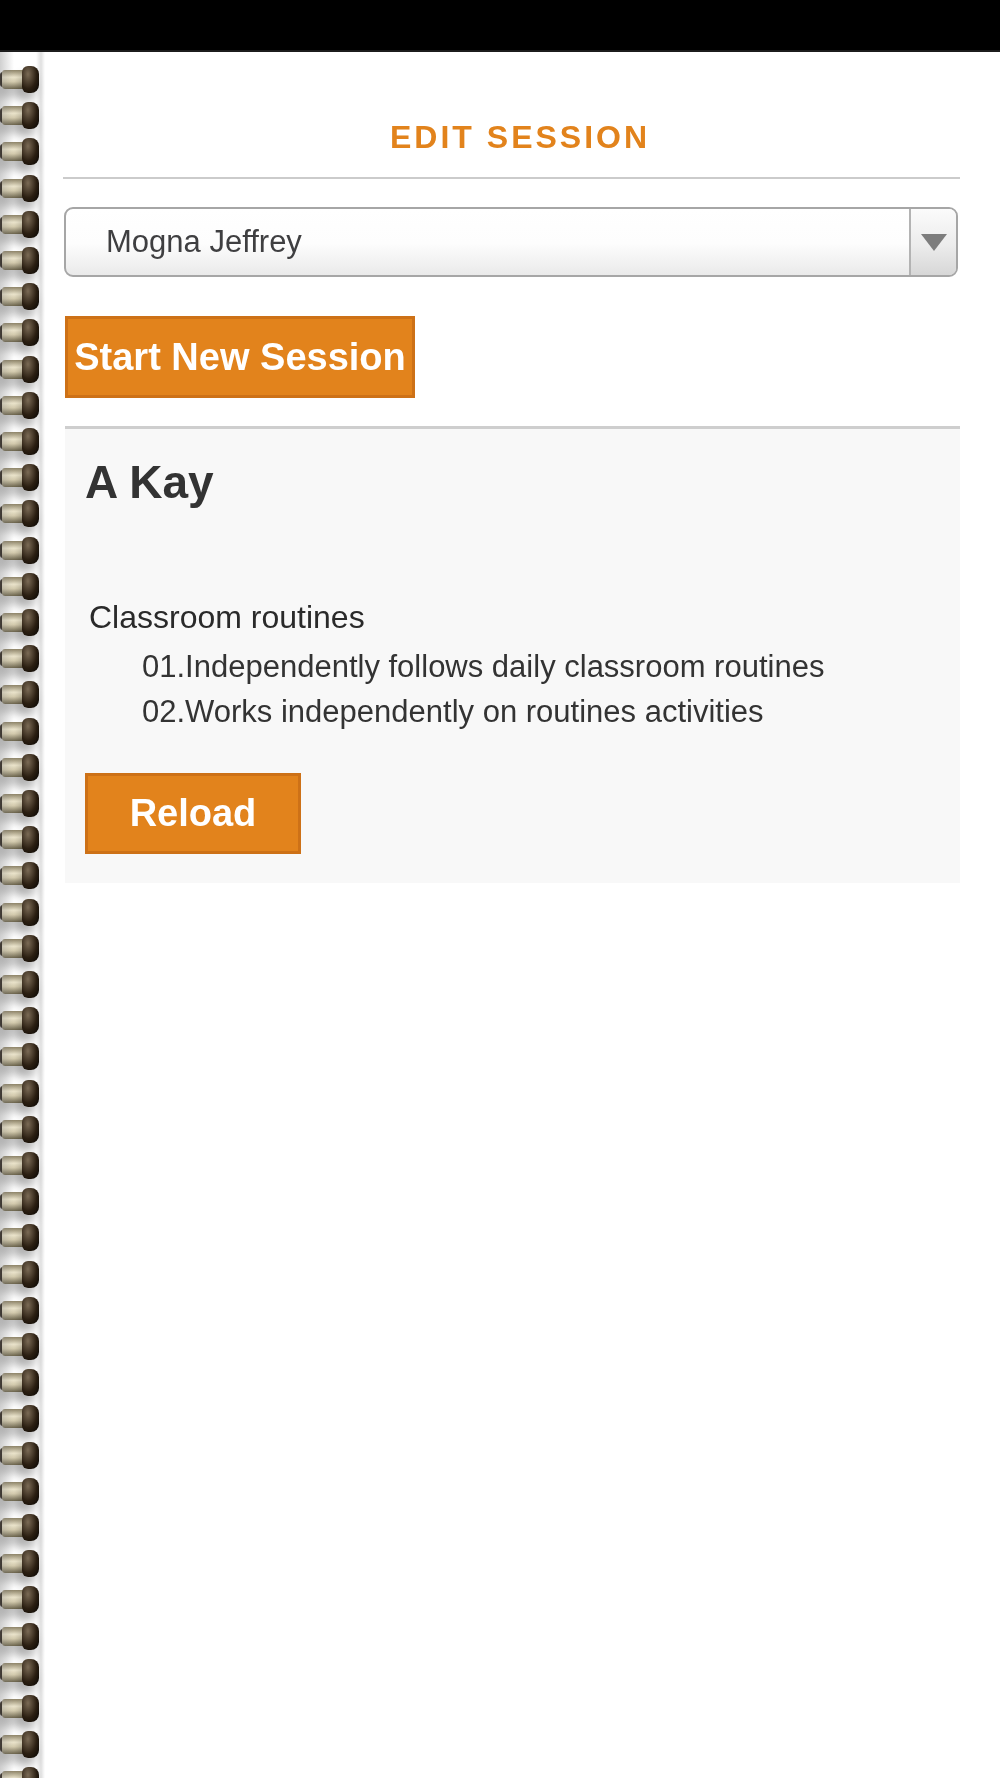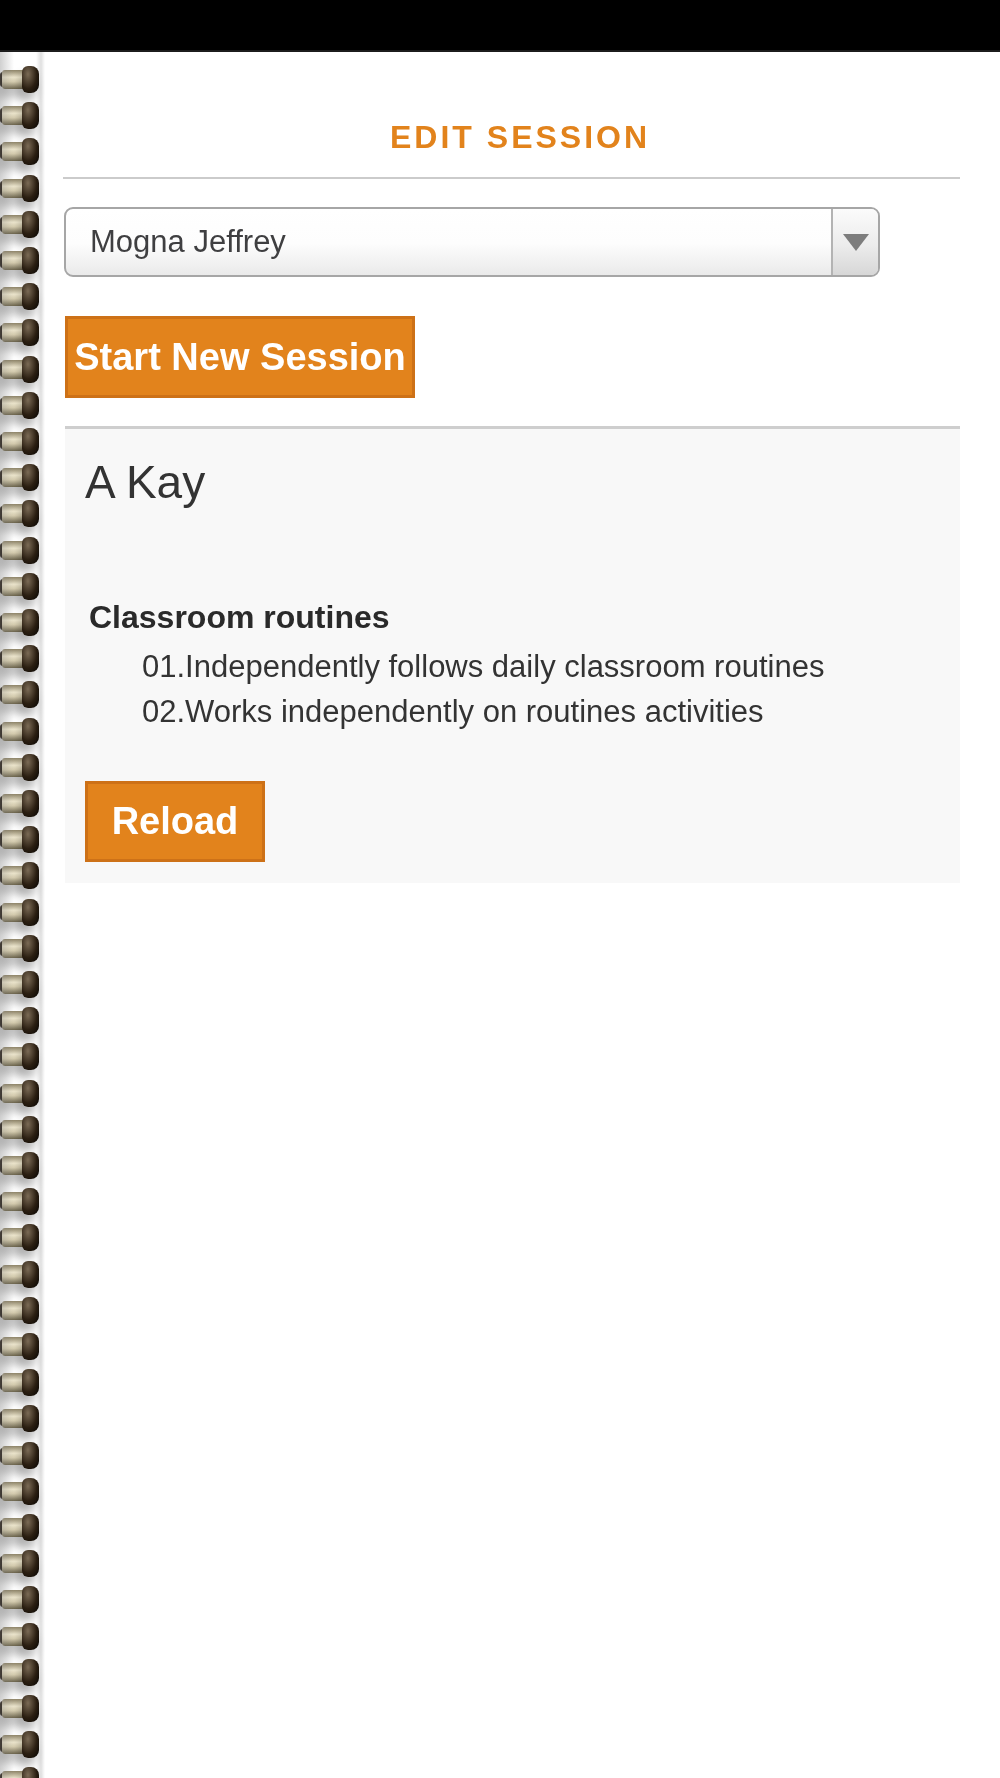--- a/index.html
+++ b/index.html
@@ -58,24 +58,24 @@
     position:absolute;left:0;top:0;width:315px;height:86px;
     background:#fff;border:2px solid var(--rule-gray);border-bottom:none;
     color:var(--tab-active-text);z-index:2;
   }
   .tab-edit{
     position:absolute;left:315px;top:0;height:84px;padding:0 12px;
     color:var(--accent-orange);background:transparent;cursor:pointer;
   }
   
   .select{
-    position:absolute;left:64px;top:207px;width:816px;height:70px;
+    position:absolute;left:64px;top:207px;width:894px;height:70px;
     border:2px solid #a6a6a6;border-radius:9px;
     background:linear-gradient(180deg,#ffffff 0%,#fdfdfd 52%,#eaeaea 100%);
-    display:flex;align-items:center;cursor:pointer;
+    display:flex;align-items:center;cursor:pointer;padding-left:16px;
   }
   .select-value{
     padding-left:24px;font-size:31px;color:#3f3f41;flex:1;
     white-space:nowrap;overflow:hidden;
   }
   .select-arrow{
     width:47px;height:100%;border-left:2px solid #b3b3b3;border-radius:0 7px 7px 0;
     background:linear-gradient(180deg,#fbfbfb 0%,#ececec 55%,#d7d7d7 100%);
     display:flex;align-items:center;justify-content:center;
   }
@@ -88,27 +88,27 @@
     background:var(--accent-orange);border:3px solid var(--accent-orange-border);
     color:#fff;font-weight:bold;font-size:38px;
     display:flex;align-items:center;justify-content:center;cursor:pointer;
   }
   .btn-start{position:absolute;left:65px;top:316px;width:350px;height:82px;}
   
   .panel{
     position:absolute;left:65px;top:426px;width:895px;height:457px;
     background:var(--panel-bg);border-top:3px solid #cecece;
   }
-  .student-name{position:absolute;left:20px;top:26px;font-size:46px;font-weight:normal;color:#333;}
+  .student-name{position:absolute;left:20px;top:26px;font-size:46px;font-weight:bold;color:#333;}
   .session-datetime{position:absolute;left:21px;top:98px;font-size:29px;color:#3b3b3b;}
-  .program-title{position:absolute;left:24px;top:170px;font-size:32px;font-weight:bold;color:#2a2a2a;}
+  .program-title{position:absolute;left:24px;top:170px;font-size:32px;font-weight:normal;color:#2a2a2a;}
   .targets{position:absolute;left:77px;top:215px;}
   .target-row{font-size:31px;color:#333;line-height:45px;white-space:nowrap;}
   .target-num{margin-right:0;}
-  .btn-reload{position:absolute;left:20px;top:352px;width:180px;height:81px;}
+  .btn-reload{position:absolute;left:20px;top:344px;width:216px;height:81px;}
 </style>
 </head>
 <body>
 
 <div class="screen">
 
   <div class="topbar"></div>
 
   <div class="binding" id="binding">
       <div class="ring" style="top: 14px;">

